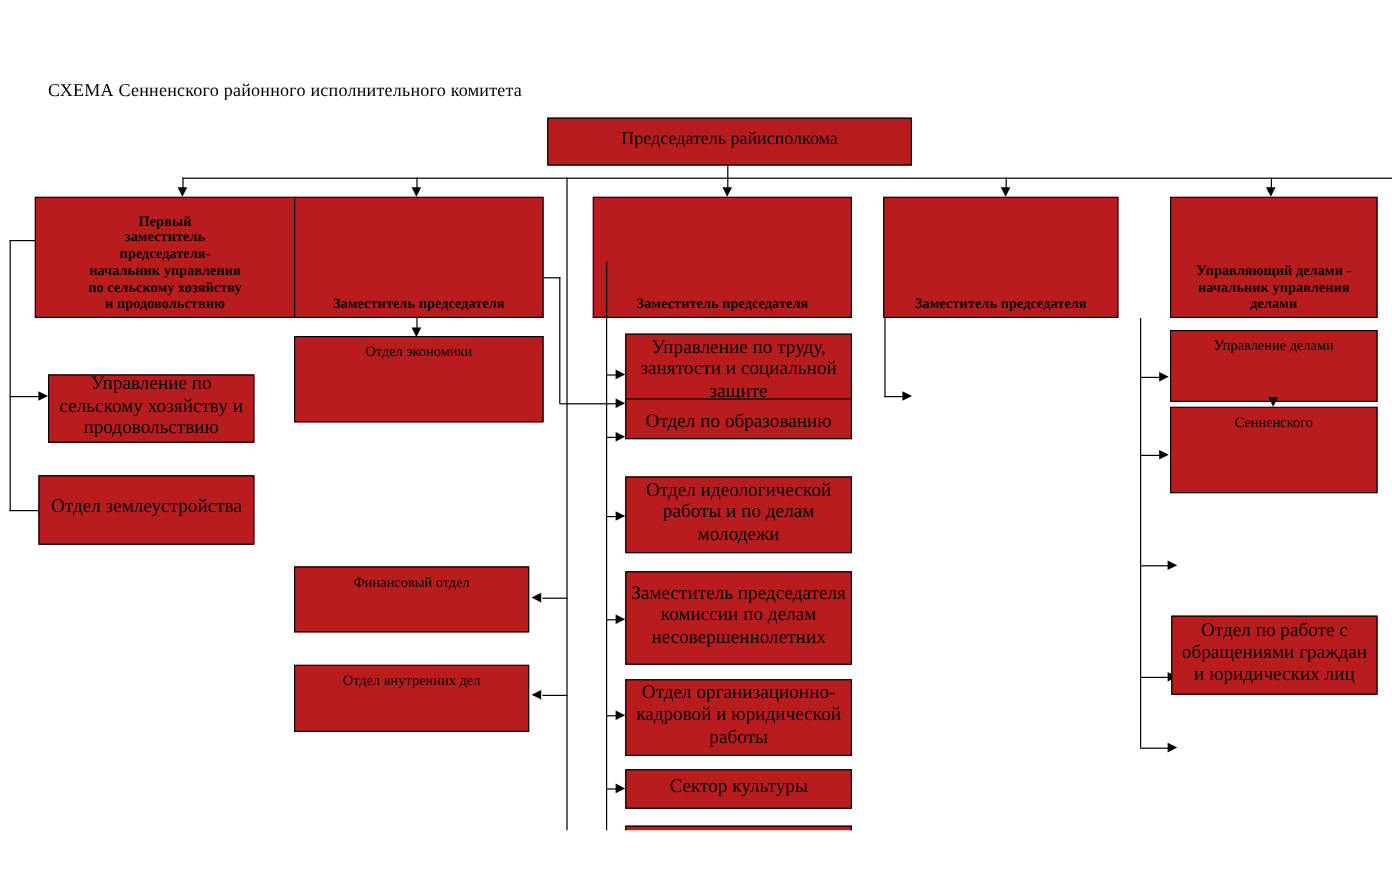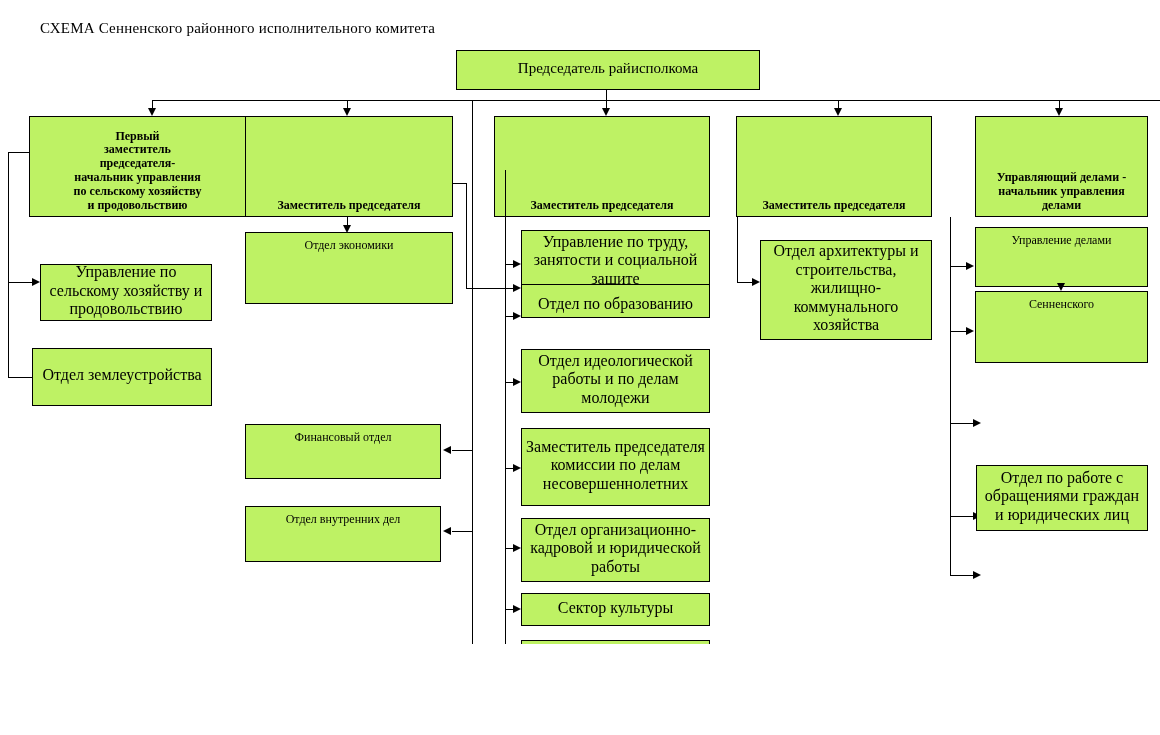--- a/index.html
+++ b/index.html
@@ -8,34 +8,35 @@
     font-family:"Liberation Serif","DejaVu Serif",serif;
     color:#000000;
     -webkit-font-smoothing:antialiased;
   }
   #canvas{
     position:relative;
     width:1160px;
     height:644px;
     background:#ffffff;
     overflow:hidden;
+    margin-top:48px;
   }
   .title{
     position:absolute;
     left:40px;
     top:20px;
     font-size:15px;
     letter-spacing:.2px;
     white-space:nowrap;
   }
   .node{
     position:absolute;
     box-sizing:border-box;
     border:1.3px solid #000;
-    background:#bef264;
+    background:#b91c1c;
     display:flex;
     align-items:flex-start;
     justify-content:center;
     text-align:center;
     line-height:1.16;
     padding:6px 4px 3px 4px;
     overflow:hidden;
   }
   .node > span{display:block;width:100%;}
   .node.head{font-weight:bold;font-size:12px;align-items:flex-end;padding-top:0;}
@@ -195,23 +196,20 @@
   </div>
 
   <div class="node head" style="left:736px;top:116px;width:196px;height:101px;">
     <span>
       <span>Заместитель председателя</span>
     </span>
   </div>
   <div class="v" style="left:737px;top:217px;height:66px;"></div>
   <div class="h" style="left:737px;top:282px;width:16px;"></div>
   <div class="arrow-r" style="left:752px;top:278px;"></div>
-  <div class="node leafc" style="left:760px;top:240px;width:172px;height:100px;">
-    <span>Отдел архитектуры и строительства, жилищно-коммунального хозяйства</span>
-  </div>
 
   <div class="node head" style="left:975px;top:116px;width:173px;height:101px;">
     <span>
       <span>Управляющий делами - начальник управления делами</span>
     </span>
   </div>
   <div class="v" style="left:950px;top:217px;height:358px;"></div>
 
   <div class="h" style="left:950px;top:266px;width:17px;"></div>
   <div class="arrow-r" style="left:966px;top:262px;"></div>

